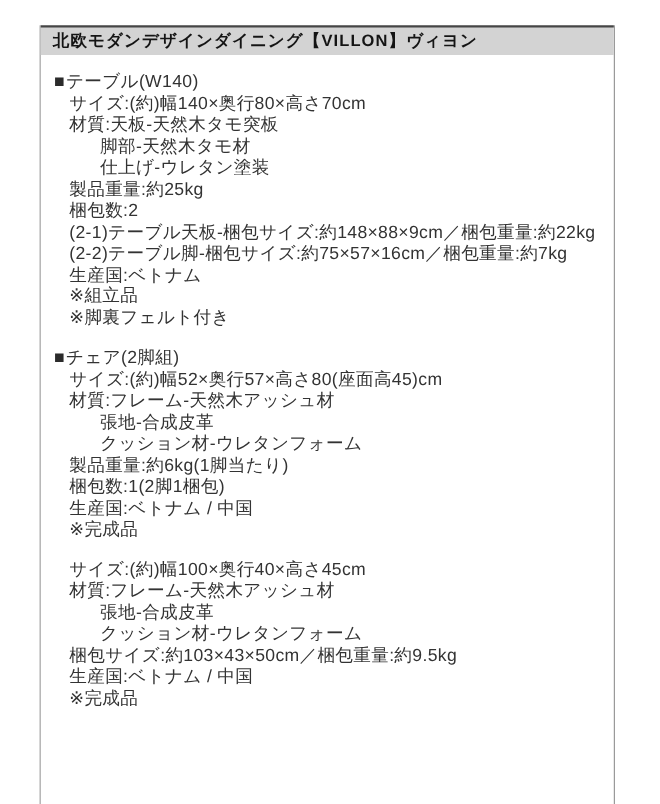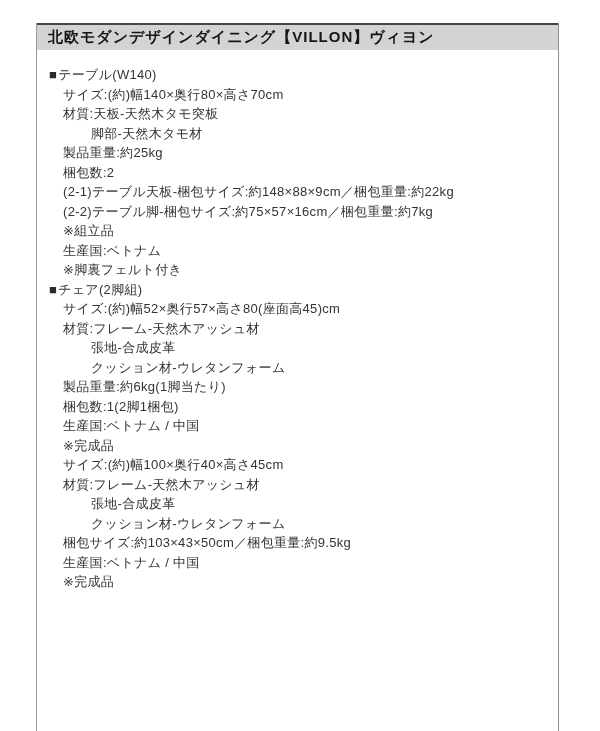--- a/index.html
+++ b/index.html
@@ -34,23 +34,24 @@
     align-items: center;
     padding-left: 11px;
     font-size: 15px;
     font-weight: bold;
     letter-spacing: 1px;
     color: #141414;
     white-space: nowrap;
   }
   .spec-body {
     padding-top: 15px;
-    font-size: 13px;
+    font-size: 16px;
   }
   .section + .section {
+    margin-top: 17px;
   }
   .line {
     height: 19.5px;
     line-height: 19.5px;
     white-space: nowrap;
     letter-spacing: 0.3px;
   }
   .heading {
     padding-left: 12px;
   }
@@ -69,26 +70,27 @@
     <span>北欧モダンデザインダイニング【VILLON】ヴィヨン</span>
   </div>
   <div class="spec-body">
   <div class="section">
     <div class="line heading">
       <span class="bullet">■</span><span>テーブル(W140)</span>
     </div>
   <div class="line indent-1">サイズ:(約)幅140×奥行80×高さ70cm</div>
         <div class="line indent-1">材質:天板-天然木タモ突板</div>
         <div class="line indent-2">脚部-天然木タモ材</div>
+        <div class="line indent-2">仕上げ-ウレタン塗装</div>
         <div class="line indent-1">製品重量:約25kg</div>
         <div class="line indent-1">梱包数:2</div>
         <div class="line indent-1">(2-1)テーブル天板-梱包サイズ:約148×88×9cm／梱包重量:約22kg</div>
         <div class="line indent-1">(2-2)テーブル脚-梱包サイズ:約75×57×16cm／梱包重量:約7kg</div>
+        <div class="line indent-1">生産国:ベトナム</div>
         <div class="line indent-1">※組立品</div>
-        <div class="line indent-1">生産国:ベトナム</div>
         <div class="line indent-1">※脚裏フェルト付き</div>
       </div>
 
   <div class="section">
     <div class="line heading">
       <span class="bullet">■</span><span>チェア(2脚組)</span>
     </div>
   <div class="line indent-1">サイズ:(約)幅52×奥行57×高さ80(座面高45)cm</div>
         <div class="line indent-1">材質:フレーム-天然木アッシュ材</div>
         <div class="line indent-2">張地-合成皮革</div>

